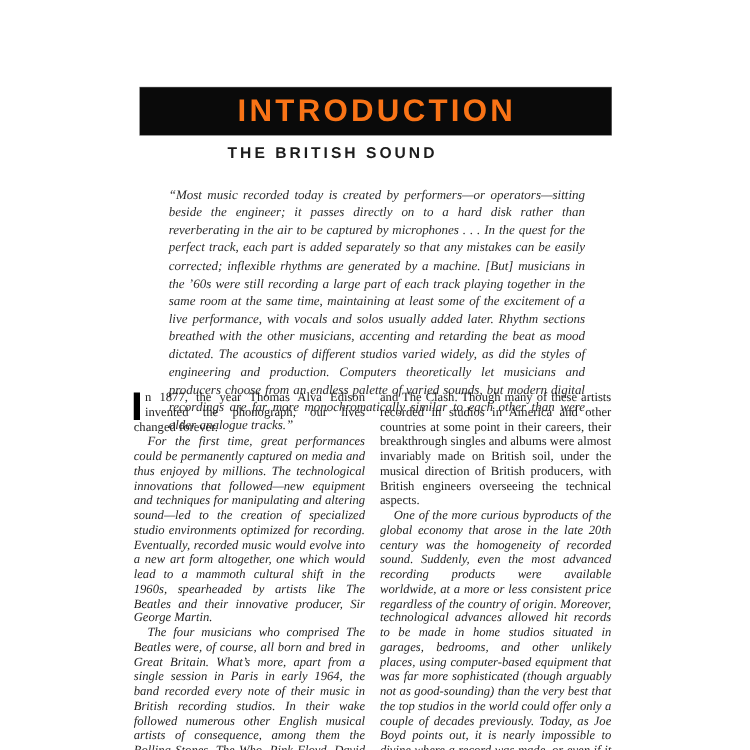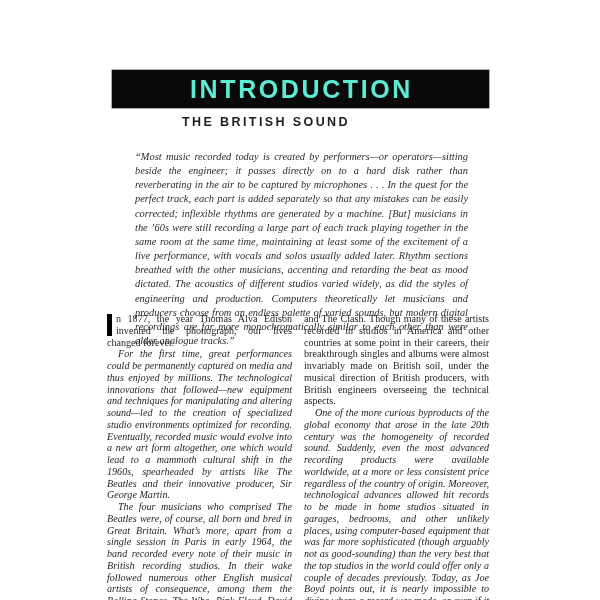--- a/index.html
+++ b/index.html
@@ -36,21 +36,21 @@
     display: flex;
     align-items: center;
     justify-content: center;
     overflow: hidden;
   }
   .banner-title {
     font-family: "Liberation Sans", "DejaVu Sans", sans-serif;
     font-weight: bold;
     font-size: 25px;
     letter-spacing: 2.6px;
-    color: #5eead4;
+    color: #f97316;
     line-height: 1;
     white-space: nowrap;
     padding-left: 2px;
   }
 
   
   .subtitle {
     position: absolute;
     left: 0;
     top: 115px;

